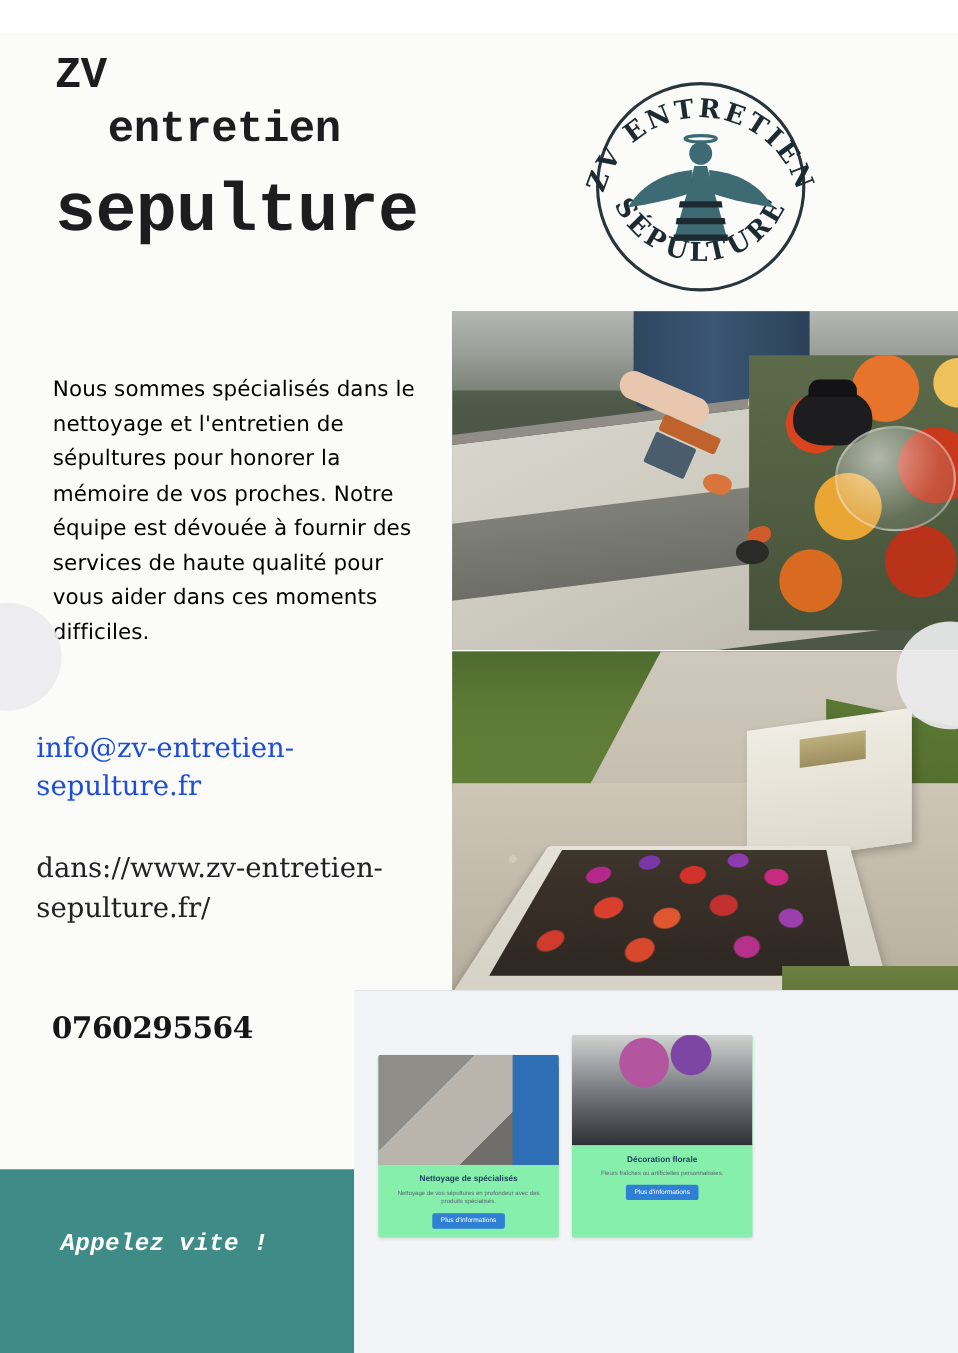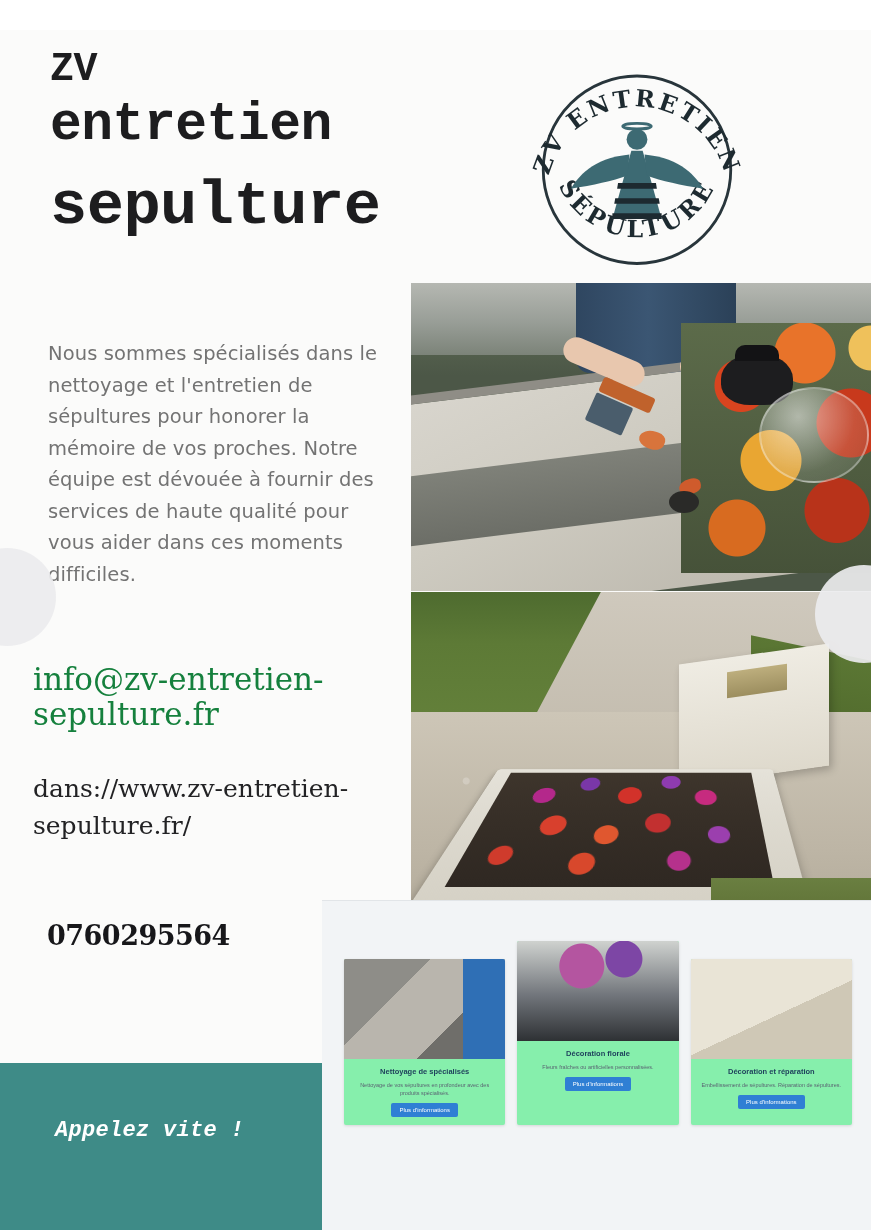--- a/index.html
+++ b/index.html
@@ -32,21 +32,21 @@
     position: absolute;
     left: 50px; top: 48px;
     width: 430px;
     font-family: Liberation Mono, monospace;
     font-weight: bold;
     color: #1d1d1f;
     line-height: 1.08;
     letter-spacing: -0.5px;
   }
   .headline .l1 { font-size: 40px; display:block; }
-  .headline .l2 { font-size: 53px; display:block; margin-top: 6px; }
+  .headline .l2 { font-size: 40px; display:block; margin-top: 6px; margin-left: 48px; }
   .headline .l3 { font-size: 62px; display:block; margin-top: 20px; }
 
   
   .logo-wrap {
     position: absolute;
     left: 515px; top: 50px;
     width: 250px; height: 230px;
   }
   .logo-circle {
     position: absolute;
@@ -54,34 +54,34 @@
     width: 228px; height: 214px;
   }
 
   
   .description {
     position: absolute;
     left: 48px; top: 338px;
     width: 345px;
     font-size: 19.5px;
     line-height: 31.5px;
-    color: #737373;
+    color: #000000;
     font-family: "DejaVu Sans", sans-serif;
     letter-spacing: 0.1px;
   }
 
   
   .email {
     position: absolute;
     left: 33px; top: 662px;
     width: 370px;
     font-family: "DejaVu Serif", serif;
-    font-size: 31px;
+    font-size: 25px;
     line-height: 35px;
-    color: #15803d;
+    color: #1d4ed8;
   }
   .website {
     position: absolute;
     left: 33px; top: 770px;
     width: 390px;
     font-family: "DejaVu Serif", serif;
     font-size: 25px;
     line-height: 37px;
     color: #222224;
   }
@@ -447,26 +447,20 @@
         <button class="sci-btn">Plus d'informations</button>
       </div>
 
       <div class="site-card-item card-mid">
         <div class="sci-img b"></div>
         <div class="sci-title">Décoration florale</div>
         <div class="sci-desc">Fleurs fraîches ou artificielles personnalisées.</div>
         <button class="sci-btn">Plus d'informations</button>
       </div>
 
-      <div class="site-card-item">
-        <div class="sci-img c"></div>
-        <div class="sci-title">Décoration et réparation</div>
-        <div class="sci-desc">Embellissement de sépultures. Réparation de sépultures.</div>
-        <button class="sci-btn">Plus d'informations</button>
-      </div>
 
     </div>
   </div>
 
   <div class="arrow-btn arrow-left">
     
   </div>
   <div class="arrow-btn arrow-right">
     
   </div>

